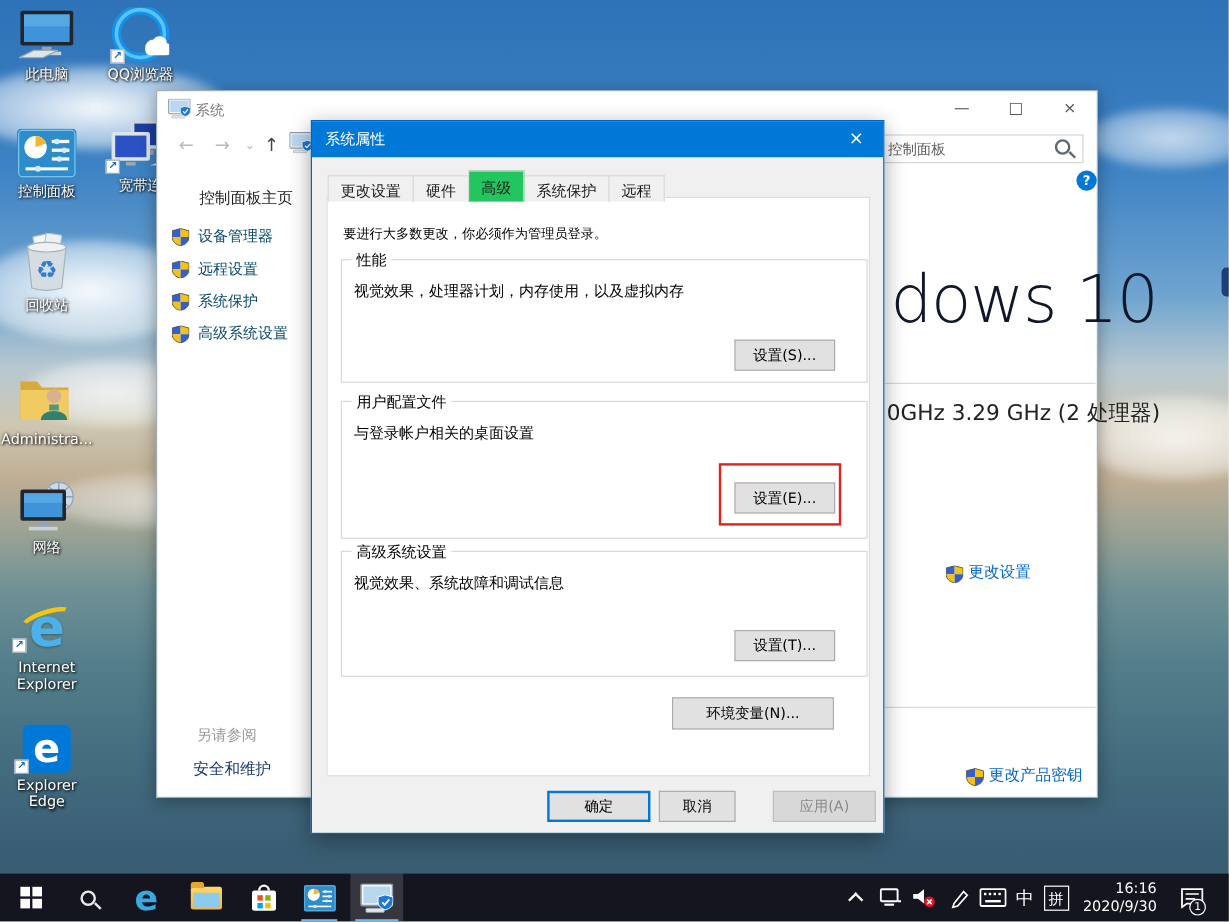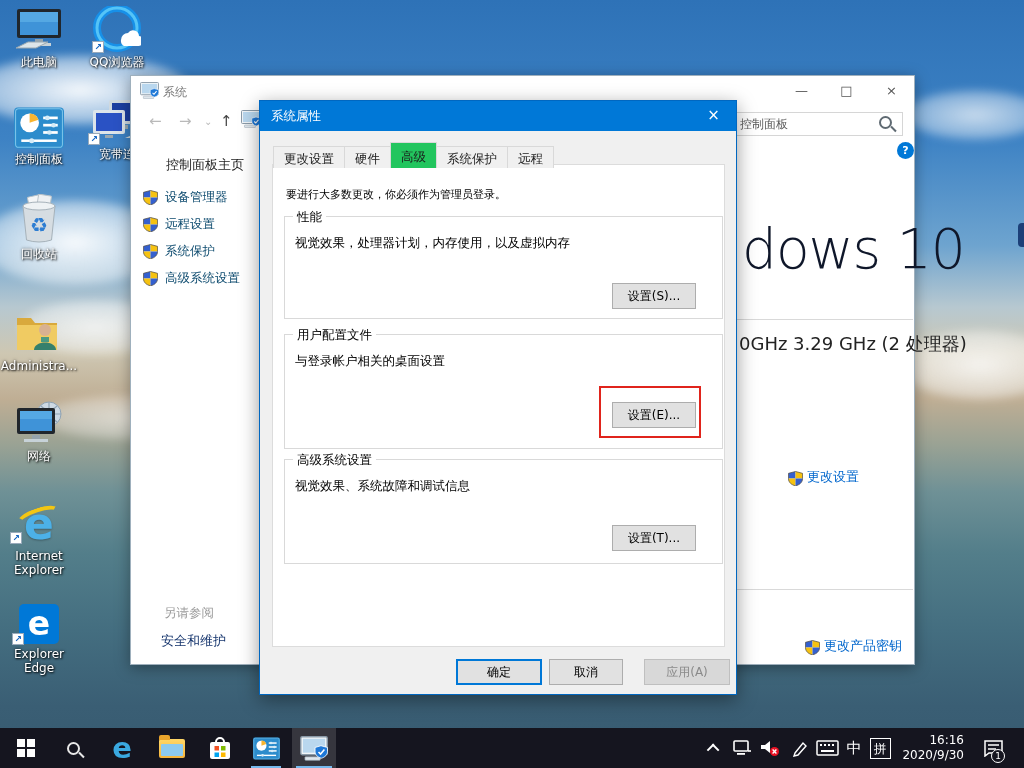--- a/index.html
+++ b/index.html
@@ -357,23 +357,24 @@
     <div class="wbtn" style="left:327px;top:67px">设置(E)...</div>
   </div>
   <div class="redbox"></div>
 
   <div class="group" style="top:358px;height:105px">
     <span class="gtitle">高级系统设置</span>
     <span class="gdesc">视觉效果、系统故障和调试信息</span>
     <div class="wbtn" style="left:327px;top:65px">设置(T)...</div>
   </div>
 
+  <div class="wbtn" style="left:300px;top:480px;width:135px;height:27px">环境变量(N)...</div>
 
   <div class="wbtn defbtn" style="left:196px;top:558px;width:86px">确定</div>
-  <div class="wbtn" style="left:289px;top:558px;width:74px">取消</div>
+  <div class="wbtn" style="left:289px;top:558px;width:64px">取消</div>
   <div class="wbtn disbtn" style="left:384px;top:558px;width:86px">应用(A)</div>
 </div>
 
 <div id="tbar" class="abs">
   <div class="tb" style="left:8px;width:36px">
     <div class="startgrid">
         <i></i>
         <i></i>
         <i></i>
         <i></i>

